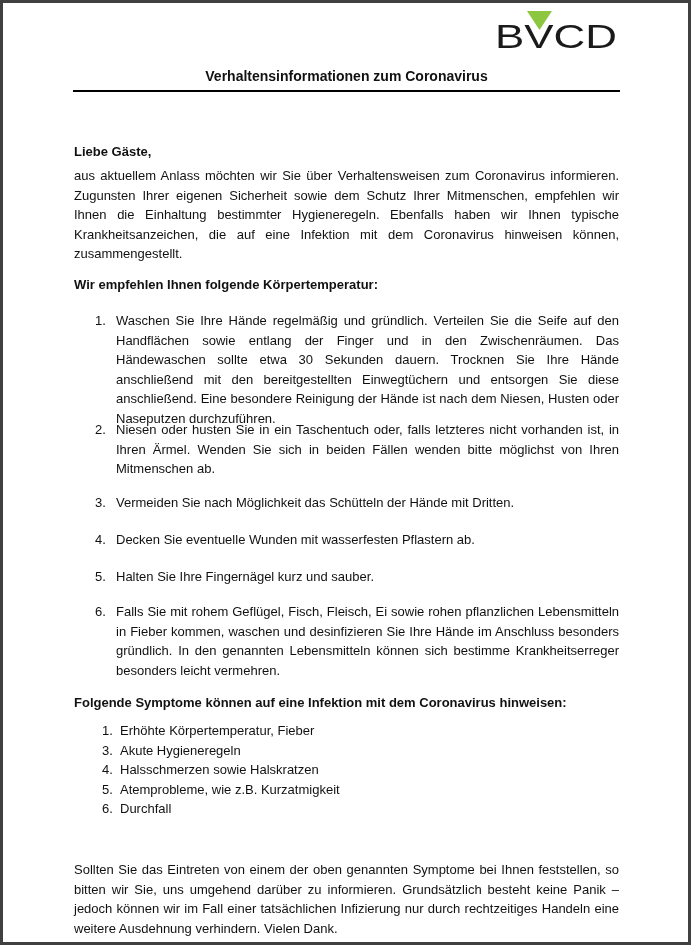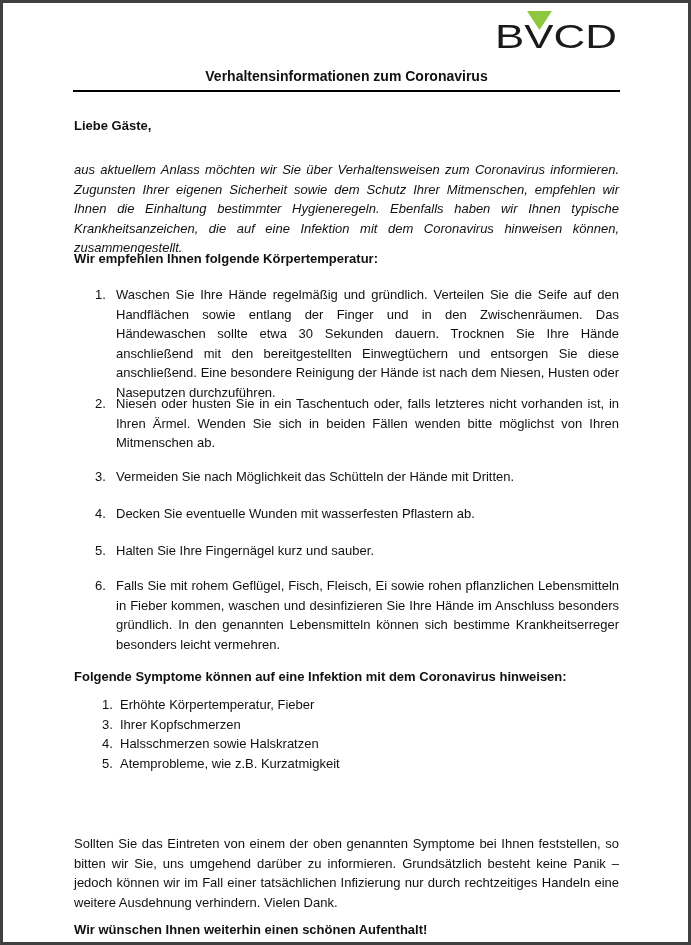--- a/index.html
+++ b/index.html
@@ -15,25 +15,25 @@
     border-top:3px solid #404040; border-left:3px solid #404040;
     border-right:3px solid #404040; border-bottom:3px solid #404040;
     pointer-events:none;
   }
   .logo { position:absolute; left:494px; top:10px; width:126px; height:42px; }
   .title {
     position:absolute; left:73px; width:547px; top:68px;
     text-align:center; font-weight:bold; font-size:14px; letter-spacing:0px;
   }
   .rule { position:absolute; left:73px; width:547px; top:90px; height:2px; background:#000; }
-  .txt { position:absolute; font-size:13px; line-height:19.5px; }
+  .txt { position:absolute; font-size:13px; line-height:19.5px;margin-top:26px; }
   .bold { font-weight:bold; }
   .just { text-align:justify; text-align-last:left; }
   .greeting { left:74px; top:116px; }
-  .intro { left:74px; top:160px; width:545px;font-style:italic; }
+  .intro { left:74px; top:140px; width:545px; }
   .h1 { left:74px; top:249px; }
   .hy { left:74px; width:545px; }
   .hy .num { position:absolute; left:21px; top:0; }
   .hy .body { margin-left:42px; }
   .h2 { left:74px; top:667px; }
   .sym { left:102px; top:695px; font-size:13px; line-height:19.5px; }
   .sym div { height:19.5px; }
   .sym .n { display:inline-block; width:18px; }
   .closing { left:74px; top:834px; width:545px; }
   .farewell { left:74px; top:920px; }
@@ -81,20 +81,21 @@
 </div>
 <div class="txt hy just" style="top:576px;">
   <span class="num">6.</span>
   <div class="body">Falls Sie mit rohem Geflügel, Fisch, Fleisch, Ei sowie rohen pflanzlichen Lebensmitteln in Fieber kommen, waschen und desinfizieren Sie Ihre Hände im Anschluss besonders gründlich. In den genannten Lebensmitteln können sich bestimme Krankheitserreger besonders leicht vermehren.</div>
 </div>
 
 <div class="txt bold h2">Folgende Symptome können auf eine Infektion mit dem Coronavirus hinweisen:</div>
 
 <div class="txt sym">
   <div><span class="n">1.</span><span>Erhöhte Körpertemperatur, Fieber</span></div>
-  <div><span class="n">3.</span><span>Ihrer Kopfschmerzen</span></div>
+  <div><span class="n">3.</span><span>Akute Hygieneregeln</span></div>
   <div><span class="n">4.</span><span>Halsschmerzen sowie Halskratzen</span></div>
   <div><span class="n">5.</span><span>Atemprobleme, wie z.B. Kurzatmigkeit</span></div>
+  <div><span class="n">6.</span><span>Durchfall</span></div>
 </div>
 
 <div class="txt just closing">Sollten Sie das Eintreten von einem der oben genannten Symptome bei Ihnen feststellen, so bitten wir Sie, uns umgehend darüber zu informieren. Grundsätzlich besteht keine Panik – jedoch können wir im Fall einer tatsächlichen Infizierung nur durch rechtzeitiges Handeln eine weitere Ausdehnung verhindern. Vielen Dank.</div>
 
 <div class="txt bold farewell">Wir wünschen Ihnen weiterhin einen schönen Aufenthalt!</div>
 
 </body></html>

